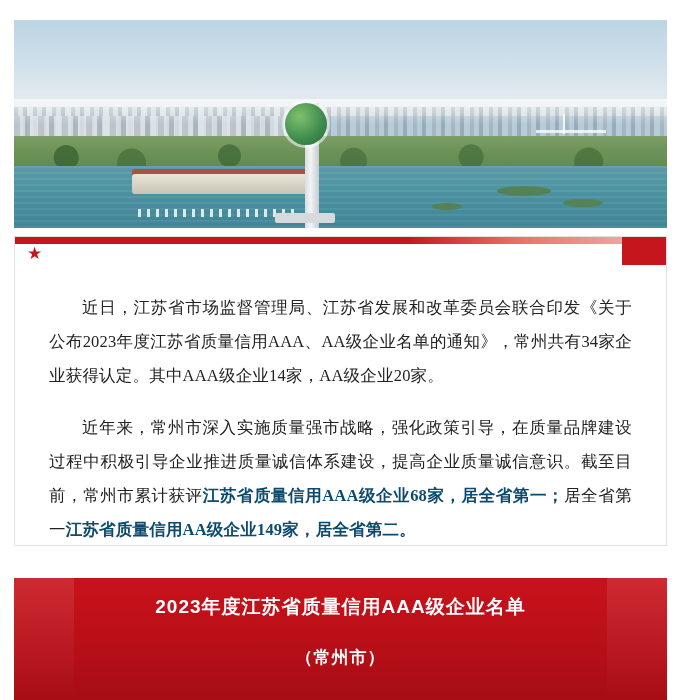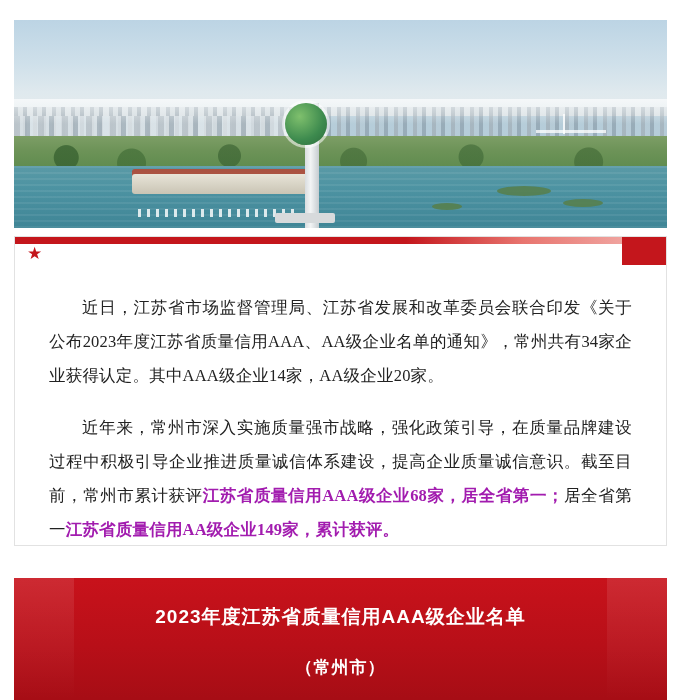--- a/index.html
+++ b/index.html
@@ -216,36 +216,36 @@
     font-family: "Liberation Serif", "DejaVu Serif", serif;
     font-size: 16.5px;
     line-height: 34px;
     color: #222222;
     text-align: justify;
     text-indent: 2em;
     margin: 10px 0 18px 0;
     letter-spacing: 0.2px;
   }
   .hl {
-    color: #a21caf;
+    color: #0c4a6e;
     font-weight: bold;
   }
 
   
   .banner {
     position: absolute;
     left: 14px;
     top: 578px;
     width: 653px;
     height: 122px;
     background: linear-gradient(to bottom, #c8121b 0%, #b80f18 55%, #a60d15 100%);
     color: #ffffff;
     text-align: center;
     box-sizing: border-box;
-    padding-top: 26px;
+    padding-top: 16px;
   }
   .banner-ribbon-l, .banner-ribbon-r {
     position: absolute;
     top: 0;
     width: 60px;
     height: 122px;
     background: linear-gradient(to bottom, rgba(255,255,255,0.10), rgba(255,255,255,0));
   }
   .banner-ribbon-l { left: 0; }
   .banner-ribbon-r { right: 0; }
@@ -290,21 +290,21 @@
     <div class="tower-base"></div>
   </div>
 
   <div class="card">
     <div class="card-topbar"></div>
     <div class="card-corner"></div>
     <div class="card-star">★</div>
 
     <div class="card-body">
       <p class="para"><span>近日，江苏省市场监督管理局、江苏省发展和改革委员会联合印发《关于公布2023年度江苏省质量信用AAA、AA级企业名单的通知》，常州共有34家企业获得认定。其中AAA级企业14家，AA级企业20家。</span></p>
-      <p class="para"><span>近年来，常州市深入实施质量强市战略，强化政策引导，在质量品牌建设过程中积极引导企业推进质量诚信体系建设，提高企业质量诚信意识。截至目前，常州市累计获评</span><span class="hl">江苏省质量信用AAA级企业68家，居全省第一；</span><span>居全省第一</span><span class="hl">江苏省质量信用AA级企业149家，累计获评。</span></p>
+      <p class="para"><span>近年来，常州市深入实施质量强市战略，强化政策引导，在质量品牌建设过程中积极引导企业推进质量诚信体系建设，提高企业质量诚信意识。截至目前，常州市累计获评</span><span class="hl">江苏省质量信用AAA级企业68家，居全省第一；</span><span>居全省第一</span><span class="hl">江苏省质量信用AA级企业149家，居全省第二。</span></p>
     </div>
   </div>
 
   <div class="banner">
     <div class="banner-ribbon-l"></div>
     <div class="banner-ribbon-r"></div>
     <p class="banner-title">2023年度江苏省质量信用AAA级企业名单</p>
     <p class="banner-sub">（常州市）</p>
   </div>
 

